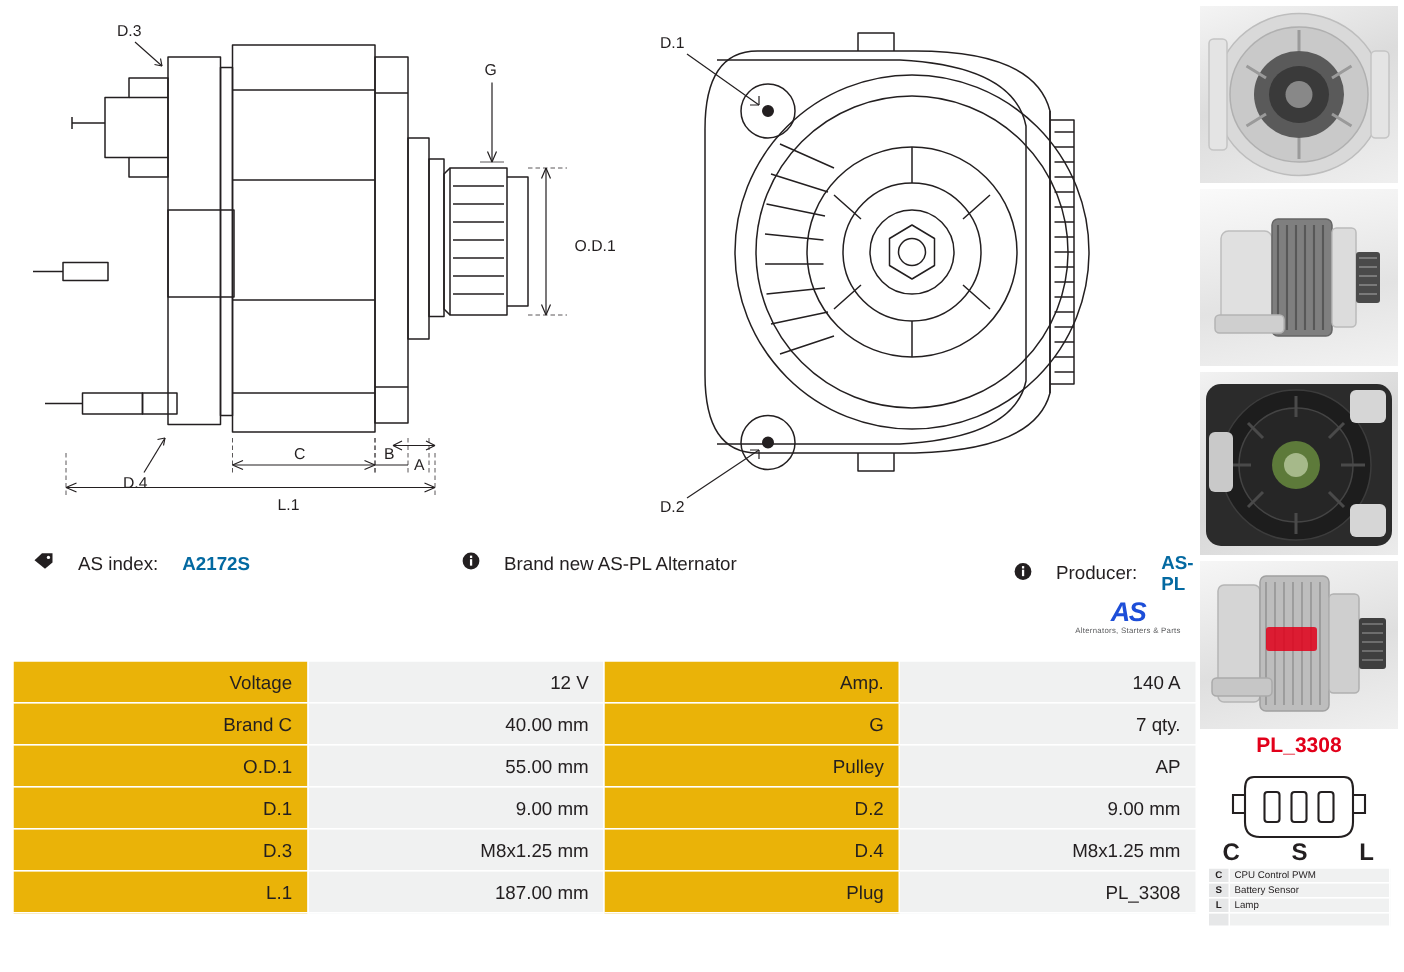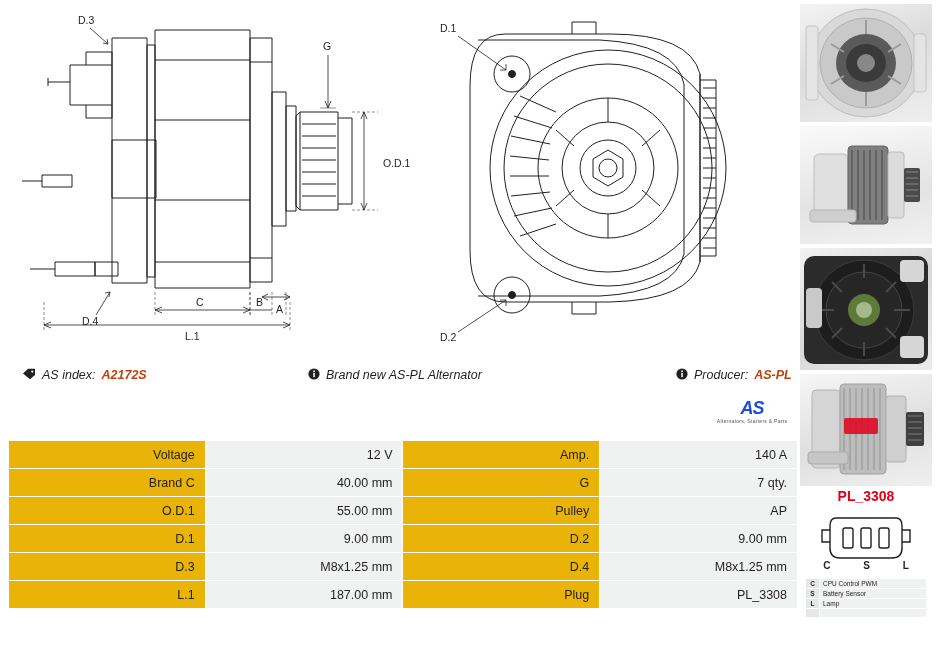--- a/index.html
+++ b/index.html
@@ -14,23 +14,23 @@
   }
   .page { position:relative; width:936px; height:648px; }
 
   
   .drawings { position:absolute; left:0; top:0; width:790px; height:345px; }
   .draw-svg { position:absolute; left:0; top:0; }
 
   
   .info { position:absolute; left:8px; top:368px; width:790px; height:62px; }
   .info-row { position:relative; height:30px; }
-  .info-cell { position:absolute; display:flex; gap:6px; font-size:12.5px;font-style:italic; }
+  .info-cell { position:absolute; display:flex; align-items:center; gap:16px; font-size:12.5px; }
   .info-cell .lbl { color:#231f20; }
-  .info-cell .val { font-weight:bold; color:#c2410c; }
+  .info-cell .val { font-weight:bold; color:#0369a1; }
   .icon-tag, .icon-info, .icon-check { display:inline-block; vertical-align:middle; }
   .std-line { color:#e2001a; font-weight:bold; font-size:13px; letter-spacing:0.2px; }
 
   
   .spec { position:absolute; left:8px; top:440px; width:790px; border-collapse:collapse; }
   .spec td { height:28px; font-size:12.5px; padding:0 10px; border:1px solid #ffffff; }
   .spec .k { background:#eab308; text-align:right; width:197px; color:#231f20; }
   .spec .v { background:#f0f1f1; text-align:right; width:198px; font-weight:normal; color:#231f20;padding-left:26px; }
 
   
@@ -41,21 +41,21 @@
   .ph3 { height:122px; background:linear-gradient(150deg,#f2f2f2 0%,#d8d8d8 50%,#ececec 100%); }
   .ph4 { height:112px; background:linear-gradient(165deg,#f6f6f6 0%,#dfdfdf 55%,#f0f0f0 100%); }
 
   .as-logo { position:absolute; left:712px; top:398px; width:80px; height:34px; text-align:center; }
   .as-logo .big { color:#1d4ed8; font-weight:bold; font-style:italic; font-size:18px; line-height:20px; letter-spacing:-1px;}
   .as-logo .sub { color:#58595b; font-size:5.2px; letter-spacing:0.2px; }
 
   .plug-code { position:absolute; left:800px; top:488px; width:132px; text-align:center;
                color:#e2001a; font-weight:bold; font-size:14px; }
   .plug-draw { position:absolute; left:800px; top:508px; width:132px; height:64px; }
-  .plug-letters { position:absolute; left:800px; top:560px; width:132px; text-align:center; font-weight:bold; font-size:10px; letter-spacing:15px; text-indent:15px;}
+  .plug-letters { position:absolute; left:800px; top:560px; width:132px; text-align:left; font-weight:bold; font-size:16px; letter-spacing:15px; text-indent:15px;}
   .plug-table { position:absolute; left:805px; top:578px; width:122px; border-collapse:collapse; }
   .plug-table td { font-size:6.5px; padding:1px 3px; border:1px solid #ffffff; color:#231f20; }
   .plug-table .pk { background:#e6e7e8; width:14px; text-align:center; font-weight:bold; }
   .plug-table .pv { background:#f0f1f1; }
   .plug-table tr.empty td { height:9px; }
 </style>
 </head>
 <body>
 
 <div class="page">

